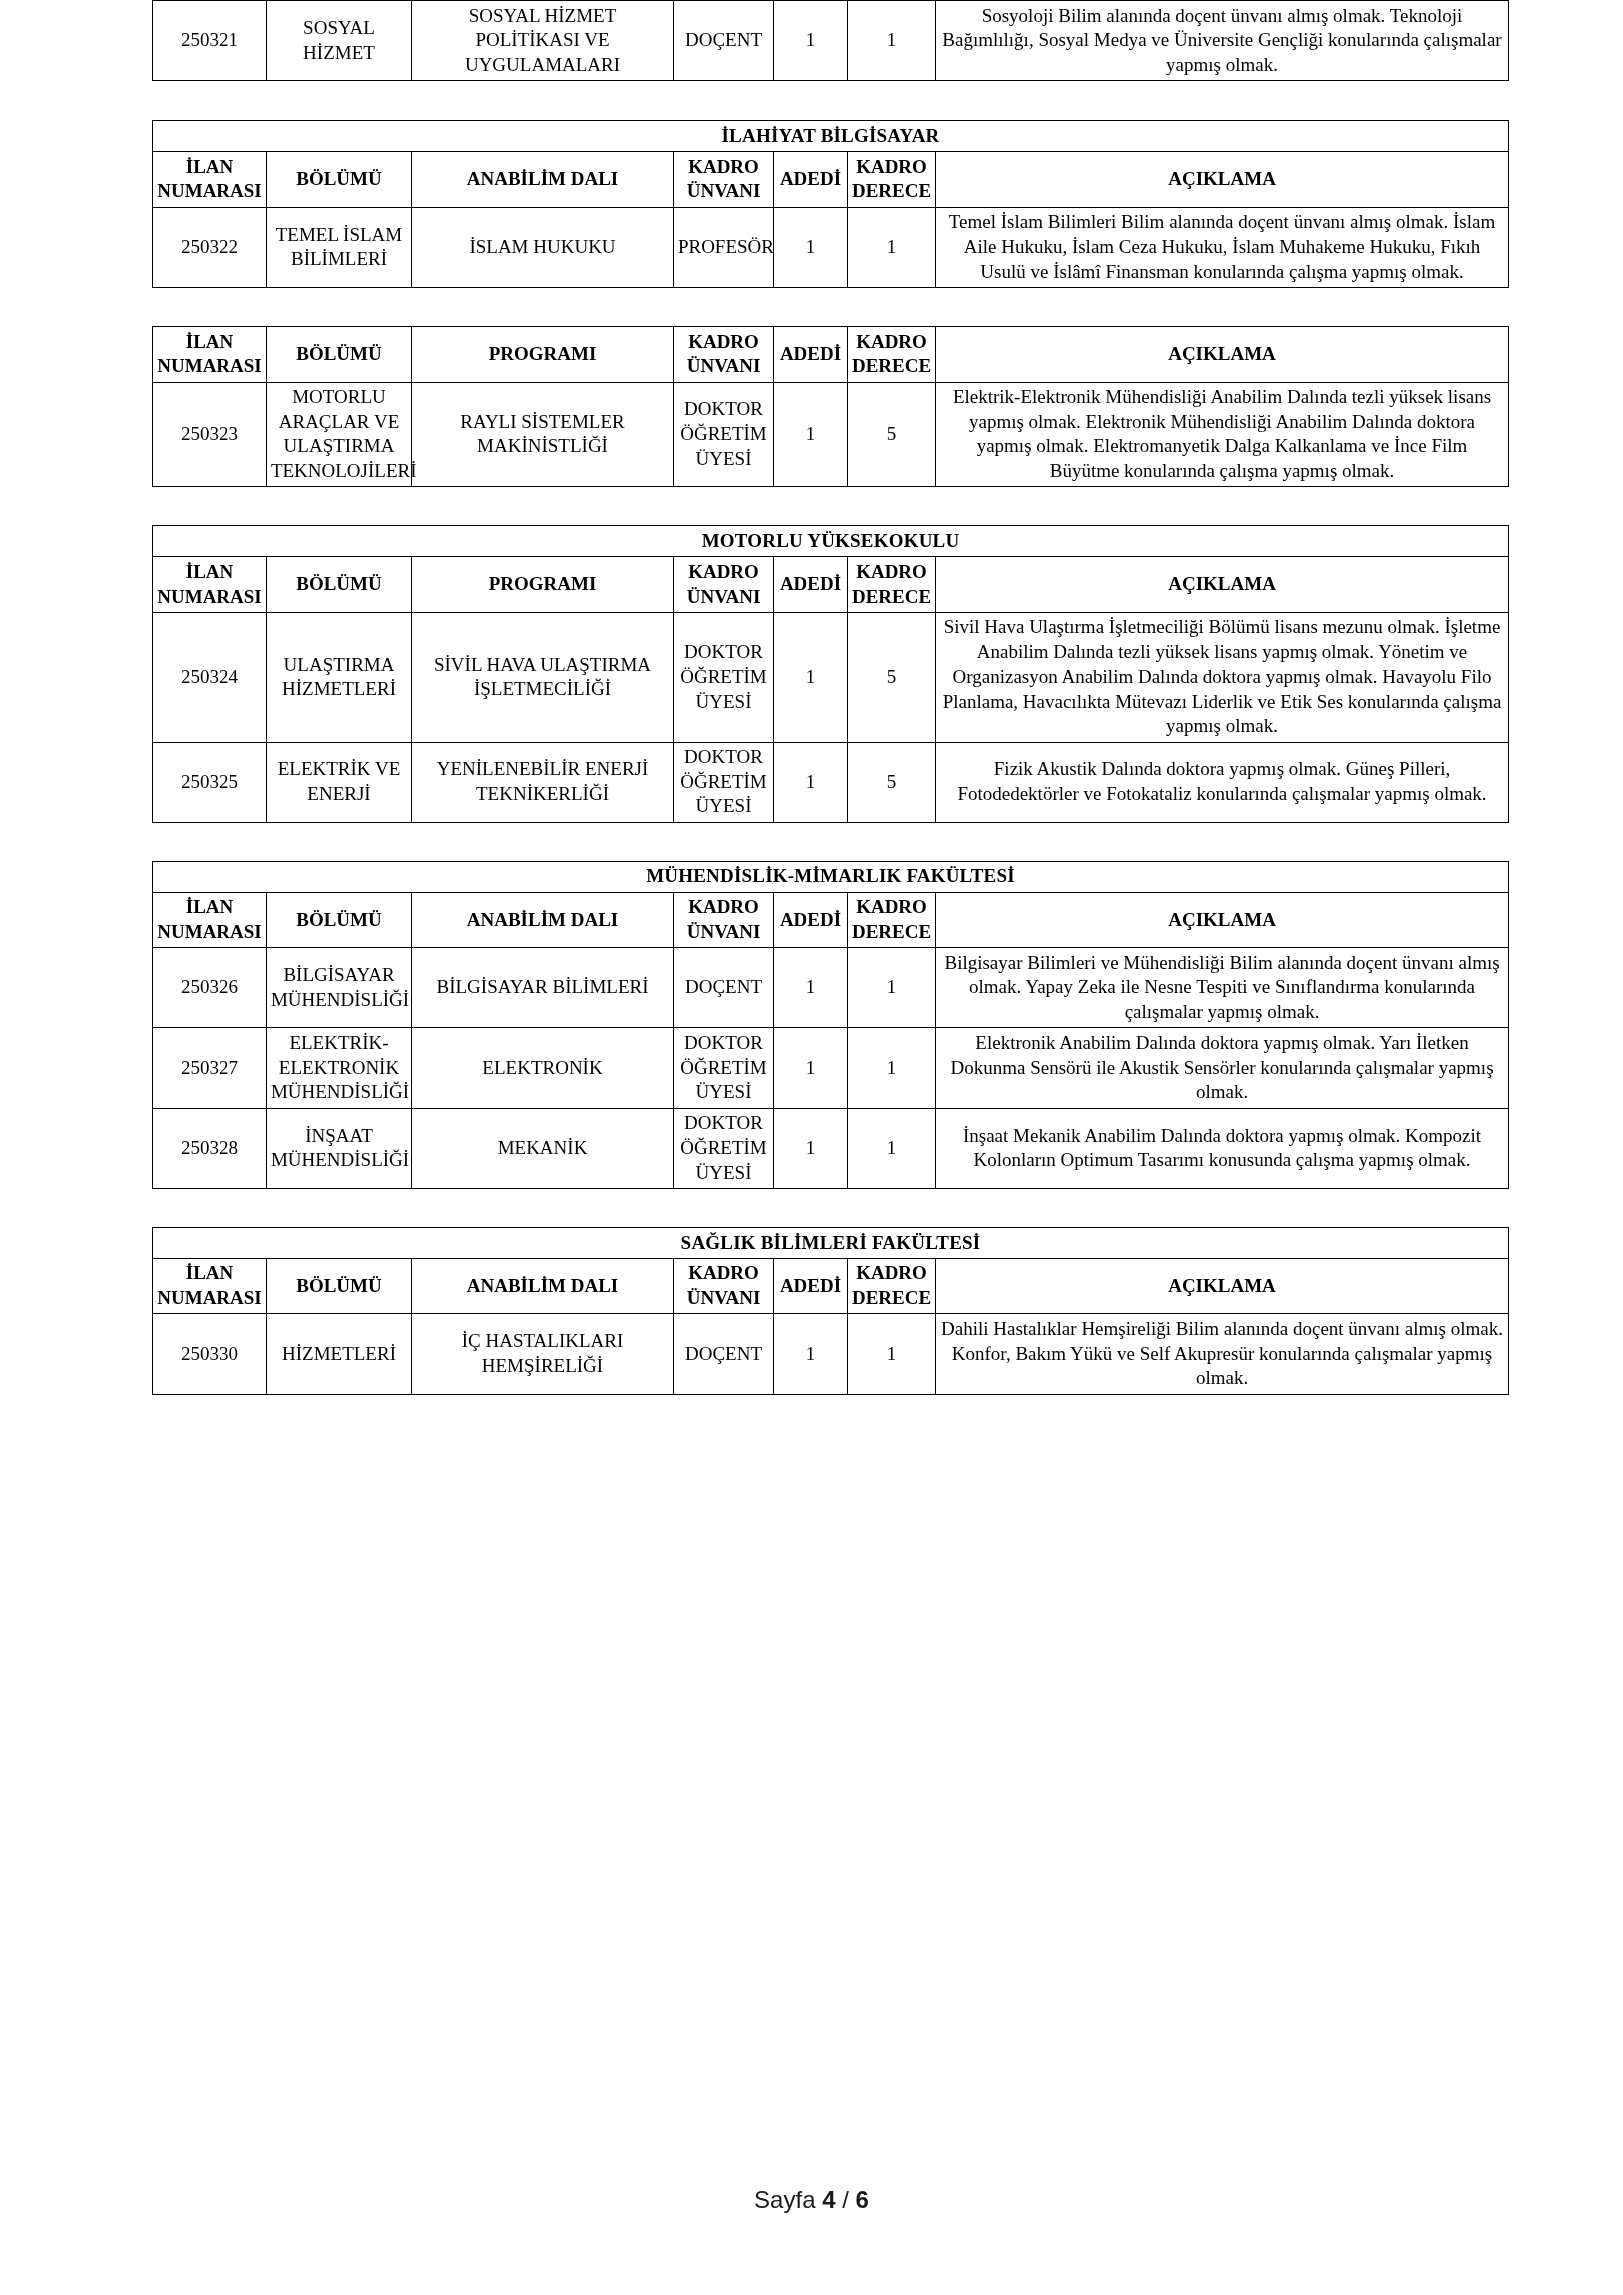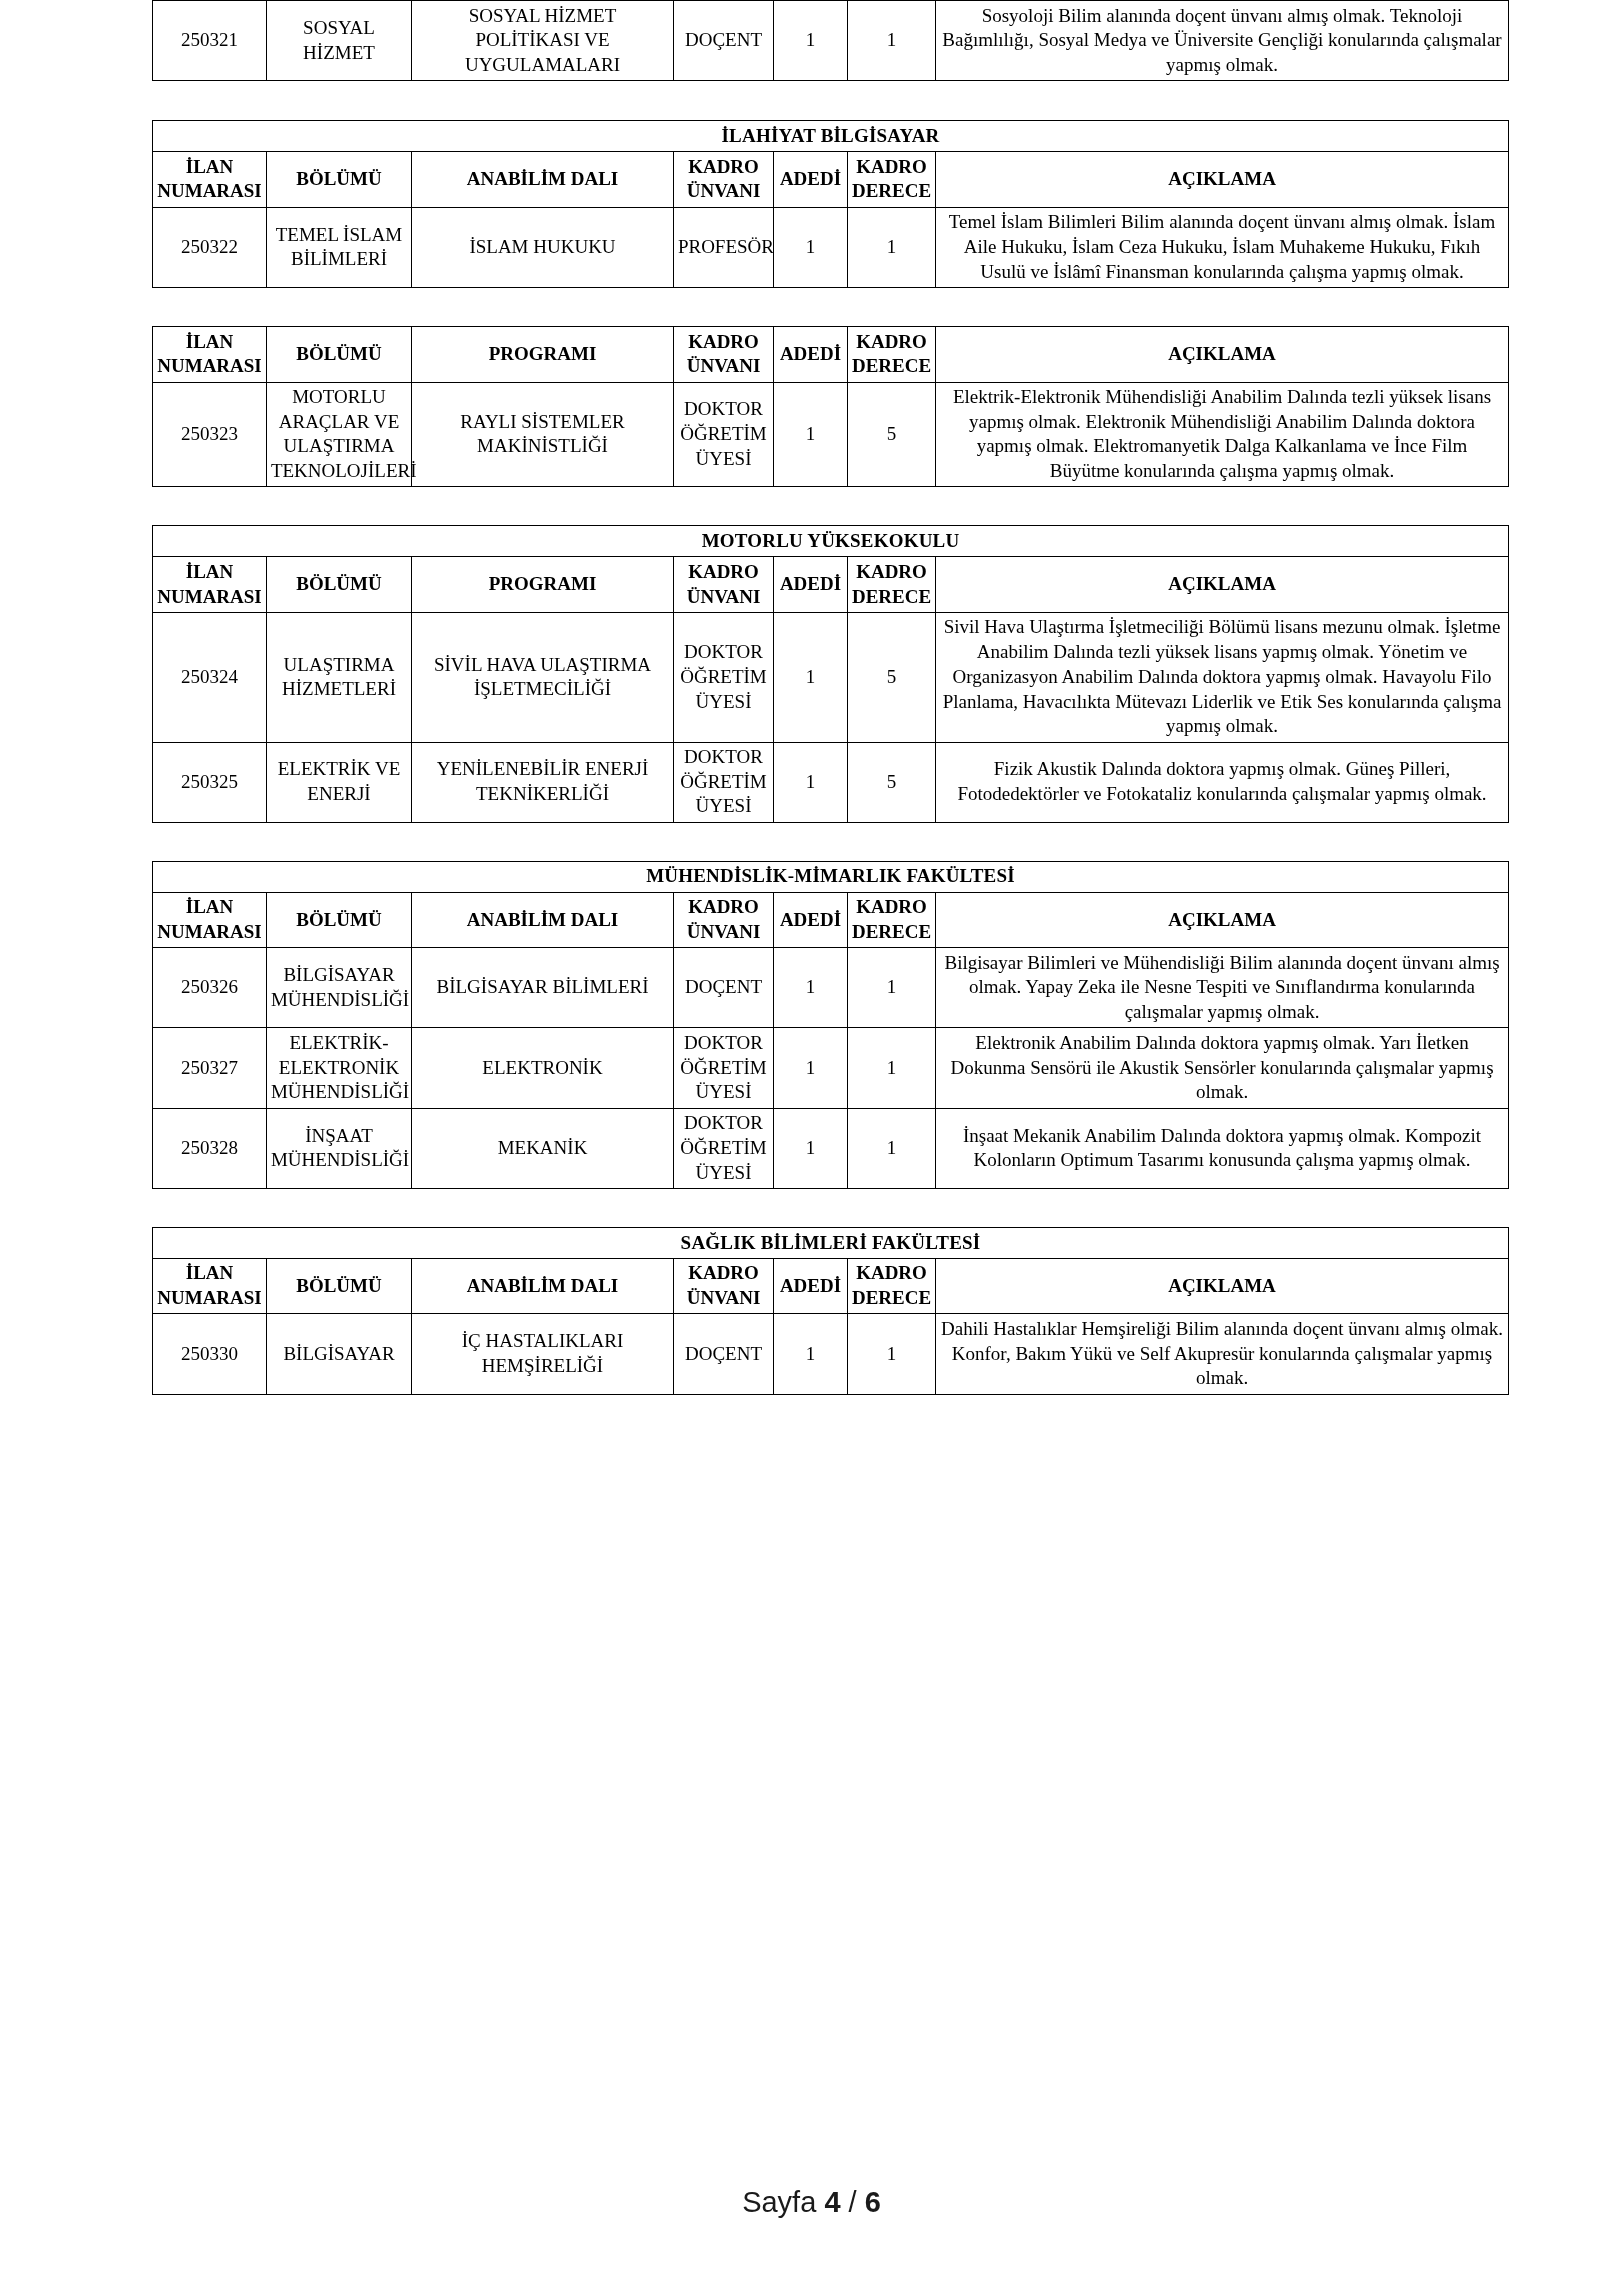--- a/index.html
+++ b/index.html
@@ -79,21 +79,21 @@
   .gap-lg { height: 39px; }
   .gap-md { height: 38px; }
 
   .footer {
     position: absolute;
     left: 0;
     top: 2186px;
     width: 1623px;
     text-align: center;
     font-family: "Liberation Sans", "DejaVu Sans", sans-serif;
-    font-size: 29px;
+    font-size: 24px;
     color: #1a1a1a;
   }
   .footer .pg { font-weight: bold; }
 </style>
 </head>
 <body>
 
 <div class="page">
   <div class="sheet">
 
@@ -357,21 +357,21 @@
           </td>
           <td>ADEDİ</td>
           <td>
             <span>KADRO</span><br>
             <span>DERECE</span>
           </td>
           <td>AÇIKLAMA</td>
         </tr>
         <tr>
           <td class="body-cell num">250330</td>
-          <td class="body-cell">BİLGİSAYAR</td>
+          <td class="body-cell">HİZMETLERİ</td>
           <td class="body-cell">İÇ HASTALIKLARI HEMŞİRELİĞİ</td>
           <td class="body-cell">DOÇENT</td>
           <td class="body-cell">1</td>
           <td class="body-cell">1</td>
           <td class="aciklama">Dahili Hastalıklar Hemşireliği Bilim alanında doçent ünvanı almış olmak. Konfor, Bakım Yükü ve Self Akupresür konularında çalışmalar yapmış olmak.</td>
         </tr>
       </tbody>
     </table>
 
   </div>

